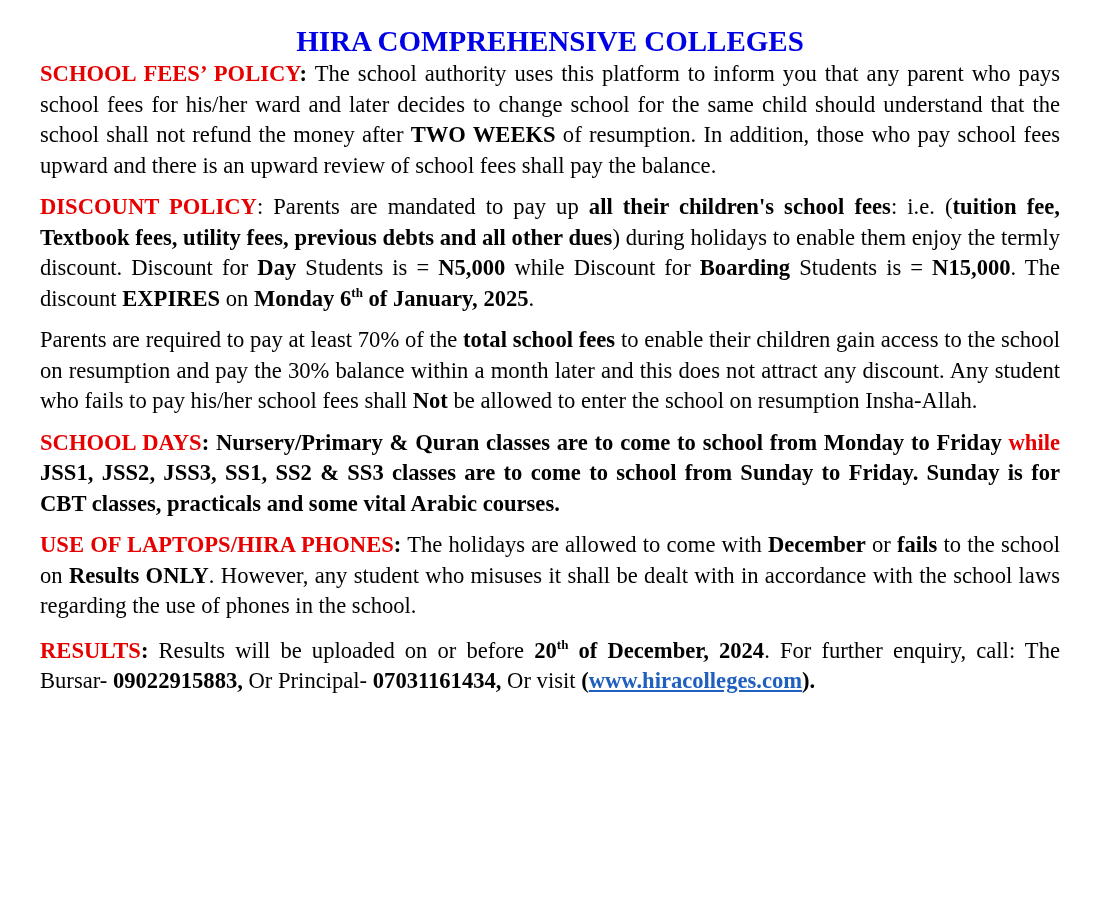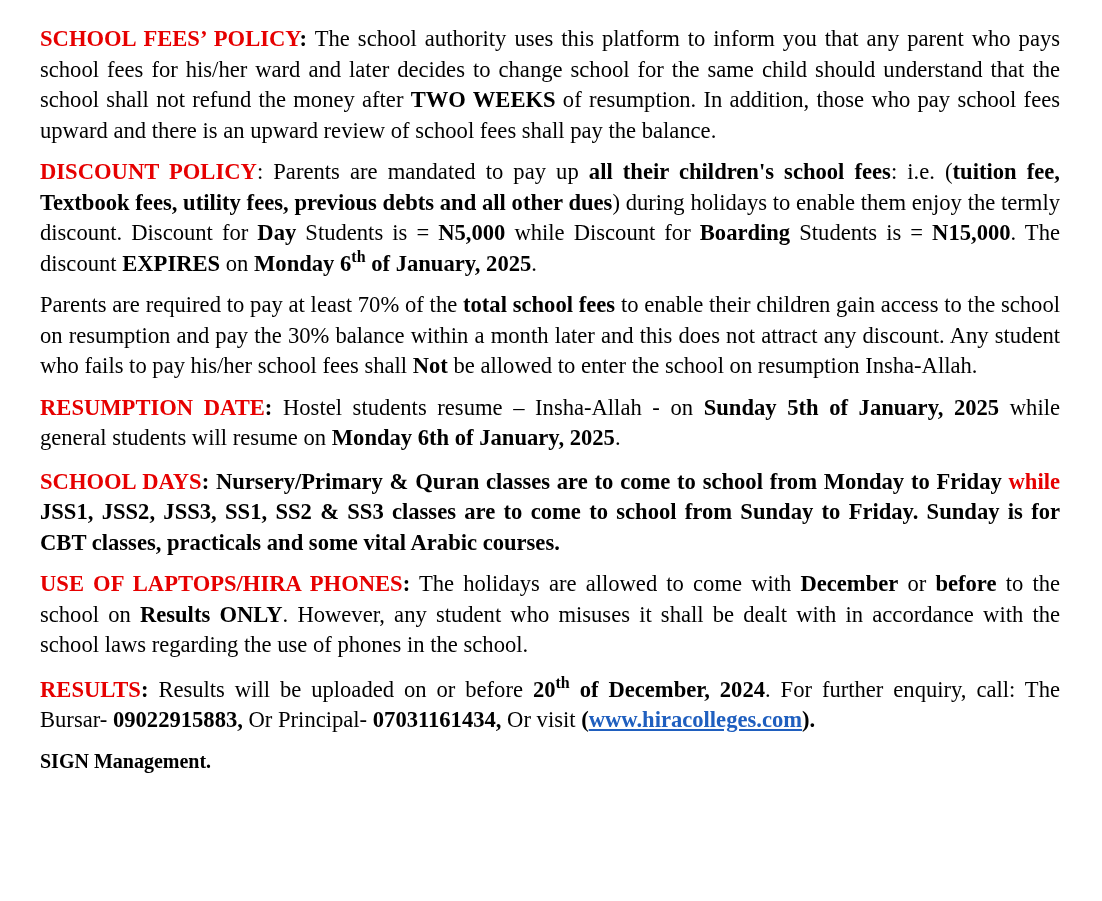--- a/index.html
+++ b/index.html
@@ -35,21 +35,21 @@
     text-align: justify;
     margin: 0 0 11px 0;
   }
   .heading {
     color: #e60000;
     font-weight: bold;
   }
   .red { color: #e60000; }
   b, .b { font-weight: bold; }
   sup {
-    font-size: 16px;
+    font-size: 13px;
     line-height: 0;
     vertical-align: 9px;
   }
   .link {
     color: #1f5fbf;
     font-weight: bold;
     text-decoration: underline;
   }
   .sign {
     font-size: 20px;
@@ -59,30 +59,29 @@
   .p-resumption { margin-bottom: 13px; }
   .p-days { }
   .p-laptops { margin-bottom: 14px; }
   .p-results { margin-bottom: 0; }
 </style>
 </head>
 <body>
 
 <div class="page">
 
+  <div class="title">HIRA COMPREHENSIVE COLLEGES</div>
 
   <p class="para"><span class="heading">SCHOOL FEES’ POLICY</span><b>:</b><span> The school authority uses this platform to inform you that any parent who pays school fees for his/her ward and later decides to change school for the same child should understand that the school shall not refund the money after </span><b>TWO WEEKS</b><span> of resumption. In addition, those who pay school fees upward and there is an upward review of school fees shall pay the balance.</span></p>
 
   <p class="para"><span class="heading">DISCOUNT POLICY</span><span>: Parents are mandated to pay up </span><b>all their children's school fees</b><span>: i.e. (</span><b>tuition fee, Textbook fees, utility fees, previous debts and all other dues</b><span>) during holidays to enable them enjoy the termly discount. Discount for </span><b>Day</b><span> Students is = </span><b>N5,000</b><span> while Discount for </span><b>Boarding</b><span> Students is = </span><b>N15,000</b><span>. The discount </span><b>EXPIRES</b><span> on </span><b><span>Monday 6</span><sup>th</sup><span> of January, 2025</span></b><span>.</span></p>
 
   <p class="para"><span>Parents are required to pay at least 70% of the </span><b>total school fees</b><span> to enable their children gain access to the school on resumption and pay the 30% balance within a month later and this does not attract any discount. Any student who fails to pay his/her school fees shall </span><b>Not</b><span> be allowed to enter the school on resumption Insha-Allah.</span></p>
 
-  <p class="para p-resumption"><span class="heading">RESUMPTION DATE</span><b>:</b><span> Hostel students resume – Insha-Allah - on </span><b>Sunday 5th of January, 2025</b><span> while general students will resume on </span><b>Monday 6th of January, 2025</b><span>.</span></p>
 
   <p class="para p-days"><span class="heading">SCHOOL DAYS</span><b>: Nursery/Primary &amp; Quran classes are to come to school from Monday to Friday </b><b class="red">while</b><b> JSS1, JSS2, JSS3, SS1, SS2 &amp; SS3 classes are to come to school from Sunday to Friday. Sunday is for CBT classes, practicals and some vital Arabic courses.</b></p>
 
-  <p class="para p-laptops"><span class="heading">USE OF LAPTOPS/HIRA PHONES</span><b>:</b><span> The holidays are allowed to come with </span><b>December</b><span> or </span><b>before</b><span> to the school on </span><b>Results ONLY</b><span>. However, any student who misuses it shall be dealt with in accordance with the school laws regarding the use of phones in the school.</span></p>
+  <p class="para p-laptops"><span class="heading">USE OF LAPTOPS/HIRA PHONES</span><b>:</b><span> The holidays are allowed to come with </span><b>December</b><span> or </span><b>fails</b><span> to the school on </span><b>Results ONLY</b><span>. However, any student who misuses it shall be dealt with in accordance with the school laws regarding the use of phones in the school.</span></p>
 
   <p class="para p-results"><span class="heading">RESULTS</span><b>:</b><span> Results will be uploaded on or before </span><b><span>20</span><sup>th</sup><span> of December, 2024</span></b><span>. For further enquiry, call: The Bursar- </span><b>09022915883,</b><span> Or Principal- </span><b>07031161434</b><b>,</b><span> Or visit </span><b>(</b><a class="link">www.hiracolleges.com</a><b>).</b></p>
 
-  <div class="sign">SIGN Management.</div>
 
 </div>
 
 </body></html>

